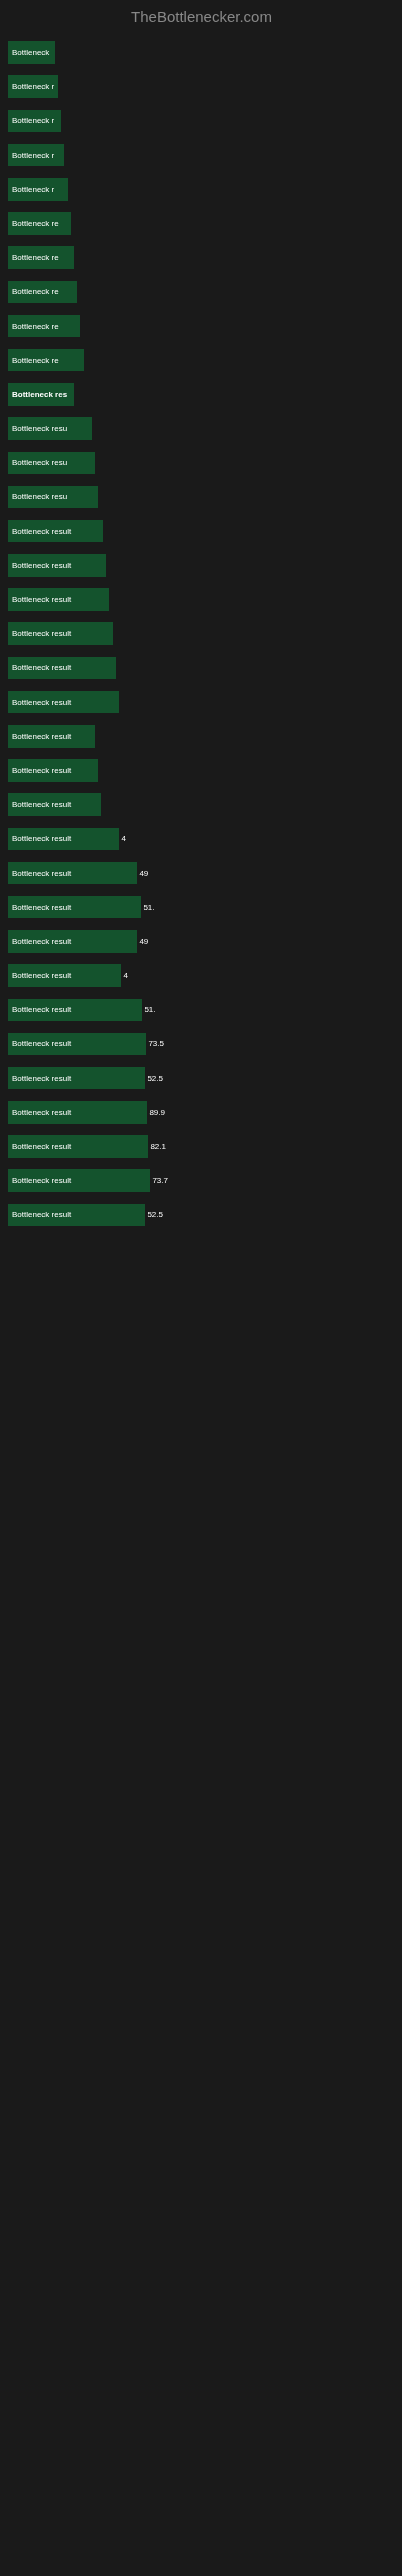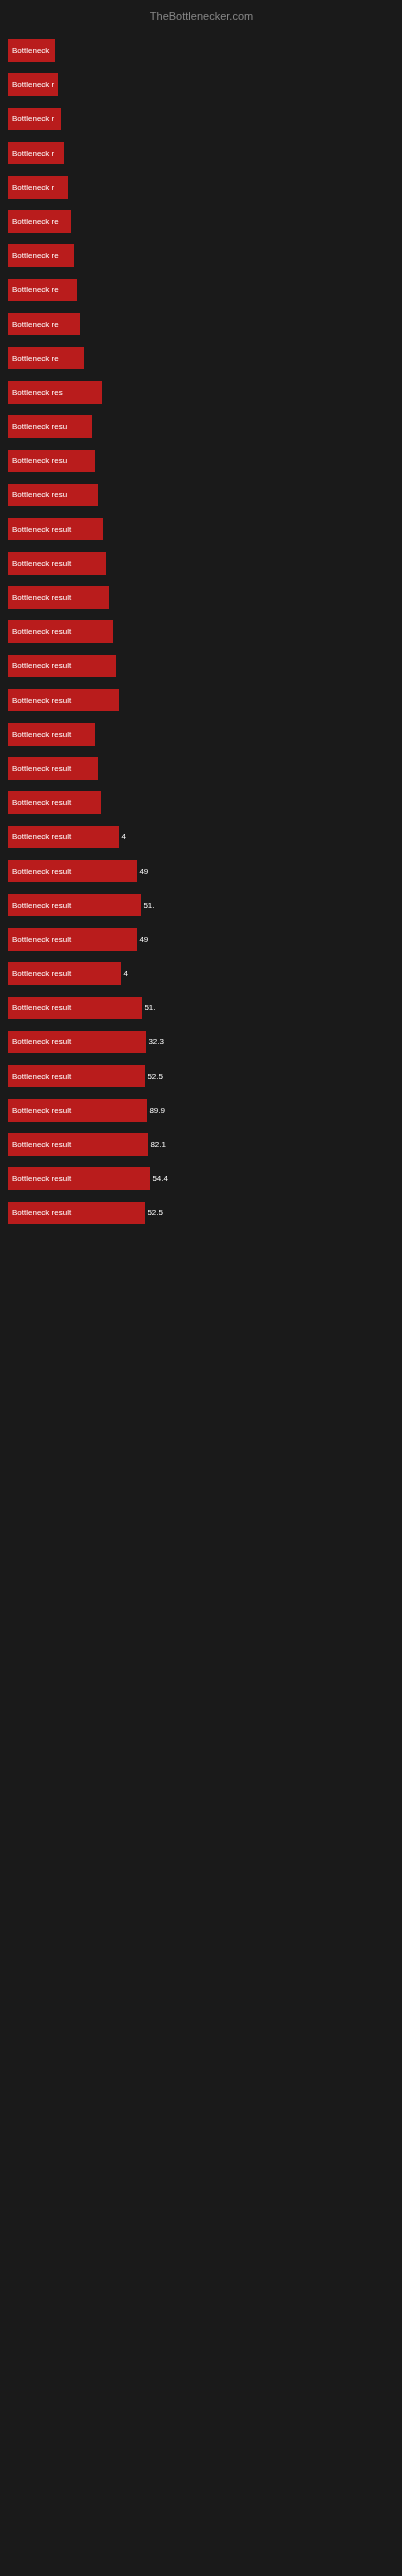--- a/index.html
+++ b/index.html
@@ -11,36 +11,36 @@
       background-color: #1a1a1a;
       width: 403px;
       font-family: Arial, sans-serif;
     }
     .header {
       text-align: center;
       padding: 8px 0 4px 0;
     }
     .header-title {
       color: #888;
-      font-size: 11px;
+      font-size: 15px;
     }
     .chart-container {
       padding: 8px 16px 16px 8px;
       width: 403px;
     }
     .bar-row {
       display: flex;
       align-items: center;
       margin-bottom: 3.2px;
       height: 31px;
     }
     .bar-label {
       color: #fff;
       font-size: 8px;
-      background-color: #b91c1c;
+      background-color: #14532d;
       padding: 9px 4px;
       white-space: nowrap;
       display: flex;
       align-items: center;
       height: 22.5px;
       min-width: 8px;
     }
     .bar-value {
       color: #fff;
       font-size: 8px;
@@ -80,21 +80,21 @@
     <div class="bar-row">
       <div class="bar-label" style="width: 69px;">Bottleneck re</div>
     </div>
     <div class="bar-row">
       <div class="bar-label" style="width: 72px;">Bottleneck re</div>
     </div>
     <div class="bar-row">
       <div class="bar-label" style="width: 76px;">Bottleneck re</div>
     </div>
     <div class="bar-row">
-      <div class="bar-label" style="width: 94px;">Bottleneck res</div>
+      <div class="bar-label" style="width: 66px; font-weight: bold;">Bottleneck res</div>
     </div>
     <div class="bar-row">
       <div class="bar-label" style="width: 84px;">Bottleneck resu</div>
     </div>
     <div class="bar-row">
       <div class="bar-label" style="width: 87px;">Bottleneck resu</div>
     </div>
     <div class="bar-row">
       <div class="bar-label" style="width: 90px;">Bottleneck resu</div>
     </div>
@@ -144,36 +144,36 @@
     <div class="bar-row">
       <div class="bar-label" style="width: 113px;">Bottleneck result</div>
       <span class="bar-value">4</span>
     </div>
     <div class="bar-row">
       <div class="bar-label" style="width: 134px;">Bottleneck result</div>
       <span class="bar-value">51.</span>
     </div>
     <div class="bar-row">
       <div class="bar-label" style="width: 138px;">Bottleneck result</div>
-      <span class="bar-value">32.3</span>
+      <span class="bar-value">73.5</span>
     </div>
     <div class="bar-row">
       <div class="bar-label" style="width: 137px;">Bottleneck result</div>
       <span class="bar-value">52.5</span>
     </div>
     <div class="bar-row">
       <div class="bar-label" style="width: 139px;">Bottleneck result</div>
       <span class="bar-value">89.9</span>
     </div>
     <div class="bar-row">
       <div class="bar-label" style="width: 140px;">Bottleneck result</div>
       <span class="bar-value">82.1</span>
     </div>
     <div class="bar-row">
       <div class="bar-label" style="width: 142px;">Bottleneck result</div>
-      <span class="bar-value">54.4</span>
+      <span class="bar-value">73.7</span>
     </div>
     <div class="bar-row">
       <div class="bar-label" style="width: 137px;">Bottleneck result</div>
       <span class="bar-value">52.5</span>
     </div>
   </div>
 
 
 </body></html>

